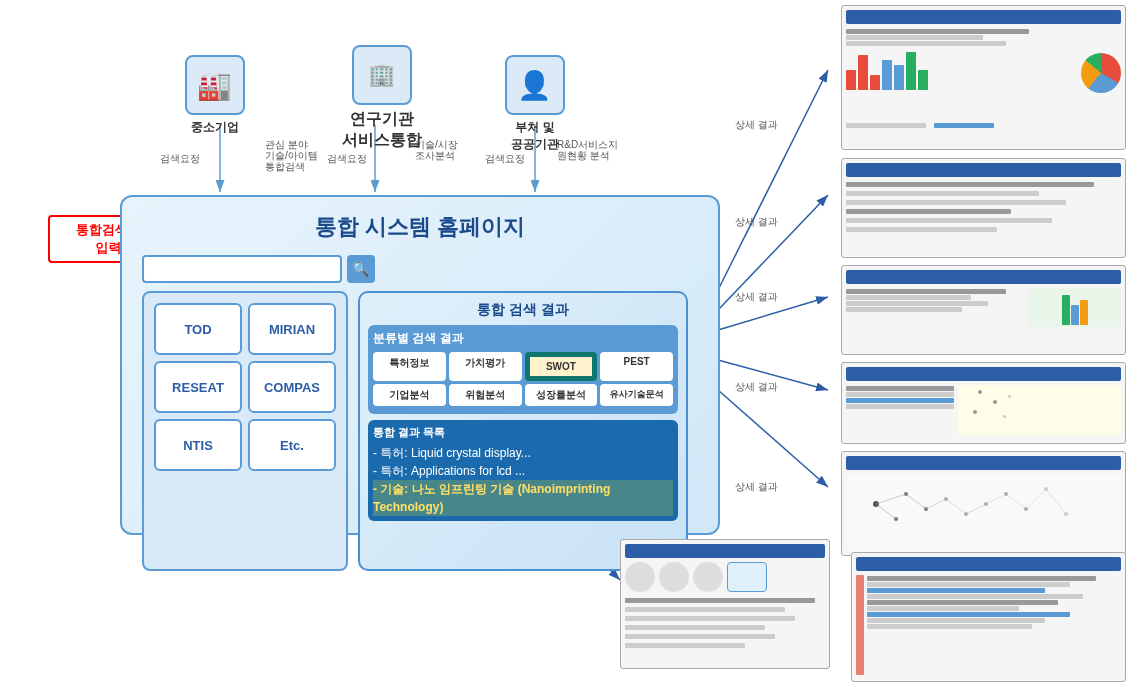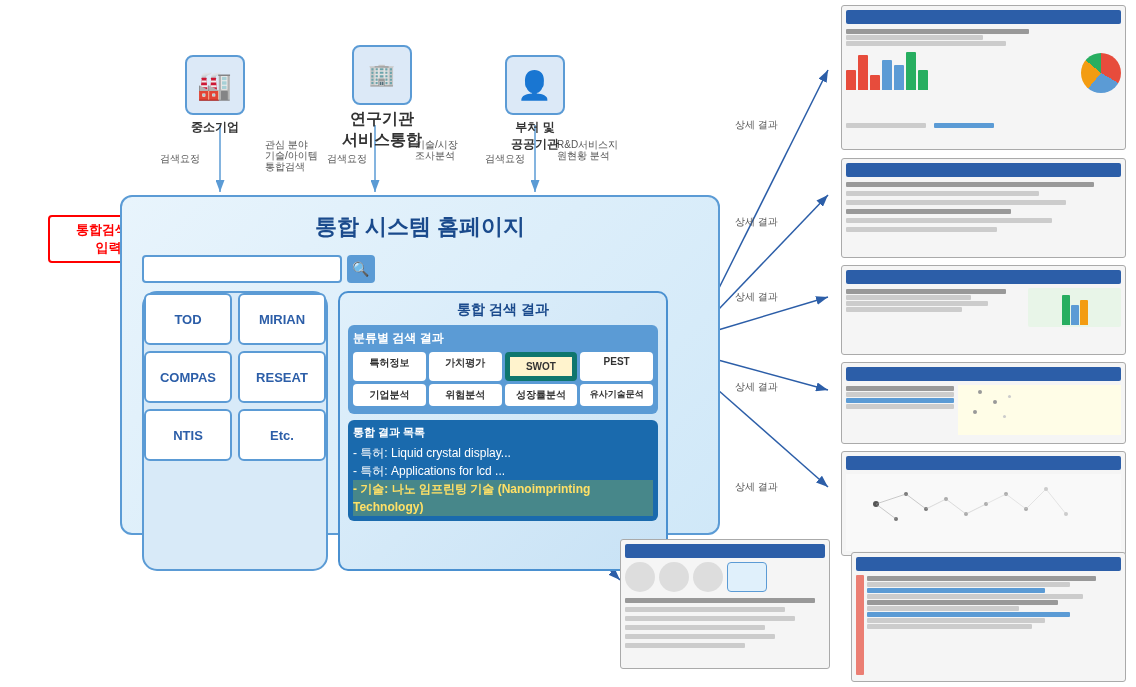--- a/index.html
+++ b/index.html
@@ -353,25 +353,25 @@
   <div class="homepage-box">
     <div class="homepage-title">통합 시스템 홈페이지</div>
 
     <div style="display:flex; align-items:center; gap:5px; margin-left:10px; margin-bottom:8px;">
       <input class="search-input" type="text" placeholder="" style="">
       <button class="search-btn">🔍</button>
     </div>
 
     <div style="display:flex; gap:10px; padding:0 10px;">
 
-      <div style="background:#d8eaf8; border:2px solid #5b9bd5; border-radius:15px; display:grid; grid-template-columns:repeat(2, 88px); grid-template-rows:repeat(3, 52px); gap:6px;">
+      <div style="background:#d8eaf8; border:2px solid #5b9bd5; border-radius:8px; padding:10px; display:grid; grid-template-columns:repeat(2, 88px); grid-template-rows:repeat(3, 52px); gap:6px;">
         <div class="db-cell">TOD</div>
         <div class="db-cell">MIRIAN</div>
+        <div class="db-cell">RESEAT</div>
         <div class="db-cell">COMPAS</div>
-        <div class="db-cell">RESEAT</div>
         <div class="db-cell">NTIS</div>
         <div class="db-cell">Etc.</div>
       </div>
 
       <div class="result-box" style="position:relative; left:0; top:0; width:330px; height:280px;">
         <div class="result-title">통합 검색 결과</div>
 
         <div class="category-section">
           <div class="category-title">분류별 검색 결과</div>
 

